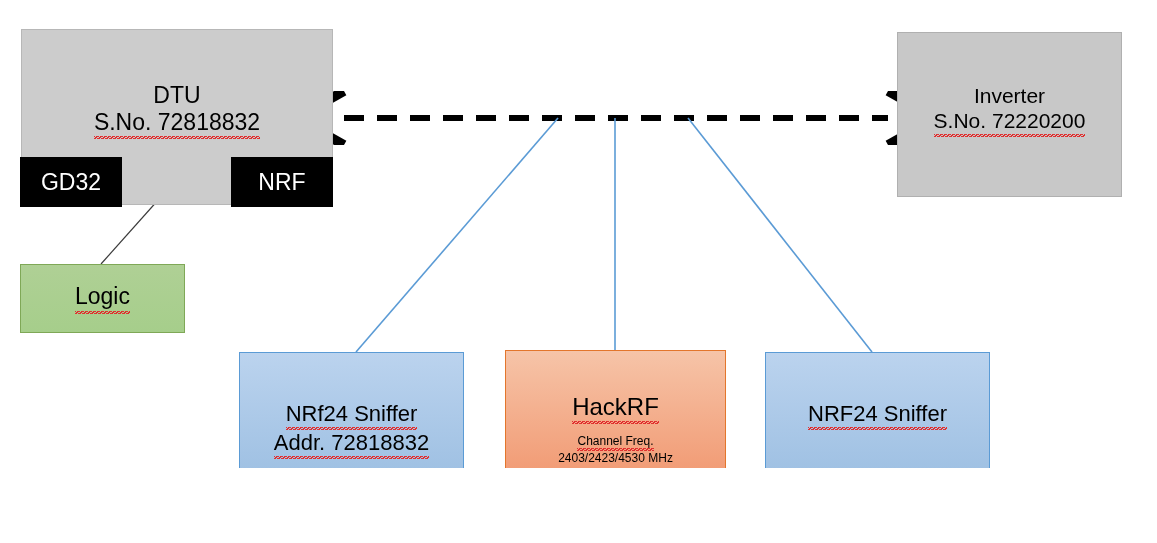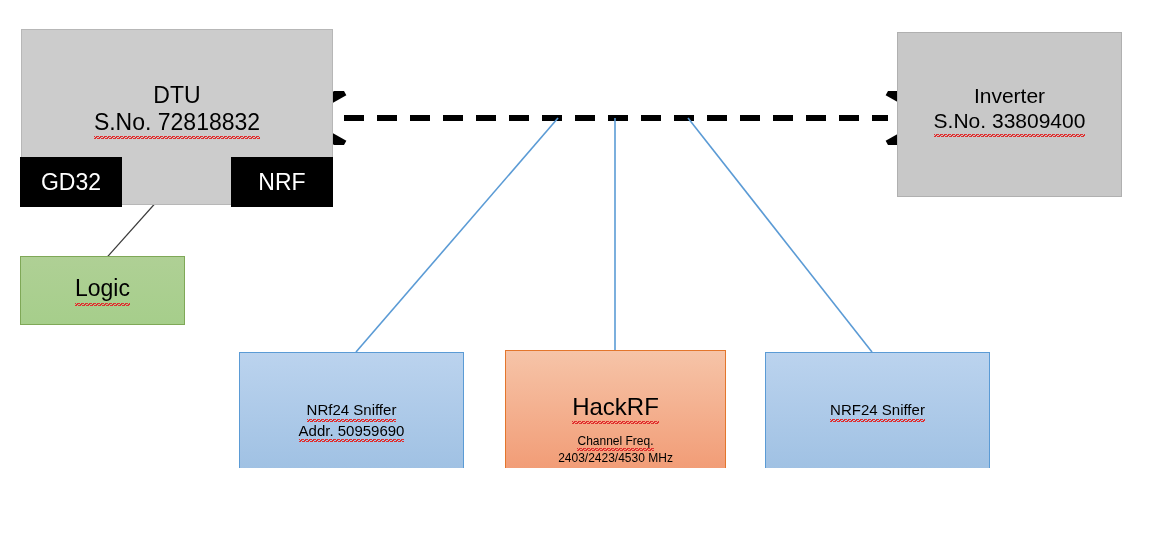--- a/index.html
+++ b/index.html
@@ -59,21 +59,21 @@
     justify-content: center;
     font-size: 23px;
     top: 157px;
     height: 50px;
   }
   #gd32-box { left: 20px; width: 102px; }
   #nrf-box  { left: 231px; width: 102px; text-align: right; }
 
   
   #logic-box {
-    left: 20px; top: 256px; width: 165px; height: 69px;
+    left: 20px; top: 264px; width: 165px; height: 69px;
     background: linear-gradient(180deg, #AFD095 0%, #A6CE8B 100%);
     border: 1px solid #7FA857;
     font-size: 23px;
     color: #000000;
   }
   
   #inverter-box {
     left: 897px; top: 32px; width: 225px; height: 165px;
     background: #C8C8C8;
     border: 1px solid #B0B0B0;
@@ -87,21 +87,21 @@
     display: block;
   }
   
   .sniffer {
     background: linear-gradient(180deg, #BBD3EE 0%, #95BADF 100%);
     border: 1px solid #5B9BD5;
     justify-content: flex-start;
   }
   #sniffer-left  { left: 239px; top: 352px; width: 225px; height: 165px; padding-top: 48px; }
   #sniffer-right { left: 765px; top: 352px; width: 225px; height: 165px; padding-top: 48px; }
-  .sniffer .ln { font-size: 15px; color: #000000; display: block; }
+  .sniffer .ln { font-size: 22px; color: #000000; display: block; }
 
   #hackrf-box {
     left: 505px; top: 350px; width: 221px; height: 166px;
     background: linear-gradient(180deg, #F6C4A8 0%, #F08D63 100%);
     border: 1px solid #E3762C;
     justify-content: flex-start;
     padding-top: 42px;
   }
   #hackrf-box .ttl  { font-size: 24px; color: #000; display: block; margin-bottom: 10px; }
   #hackrf-box .sub  { font-size: 12px; color: #000; display: block; }
@@ -157,26 +157,26 @@
   <div class="chip" id="nrf-box">
     <span>NRF</span>
   </div>
 
   <div class="node" id="logic-box">
     <span class="sp-red">Logic</span>
   </div>
 
   <div class="node" id="inverter-box">
     <span class="ln">Inverter</span>
-    <span class="ln sp-red">S.No. 33809400</span>
+    <span class="ln sp-red">S.No. 72220200</span>
   </div>
 
   <div class="node sniffer" id="sniffer-left">
     <span class="ln sp-red">NRf24 Sniffer</span>
-    <span class="ln sp-red">Addr. 50959690</span>
+    <span class="ln sp-red">Addr. 72818832</span>
   </div>
 
   <div class="node" id="hackrf-box">
     <span class="ttl sp-red">HackRF</span>
     <span class="sub sp-red">Channel Freq.</span>
     <span class="sub">2403/2423/4530 MHz</span>
   </div>
 
   <div class="node sniffer" id="sniffer-right">
     <span class="ln sp-red">NRF24 Sniffer</span>

